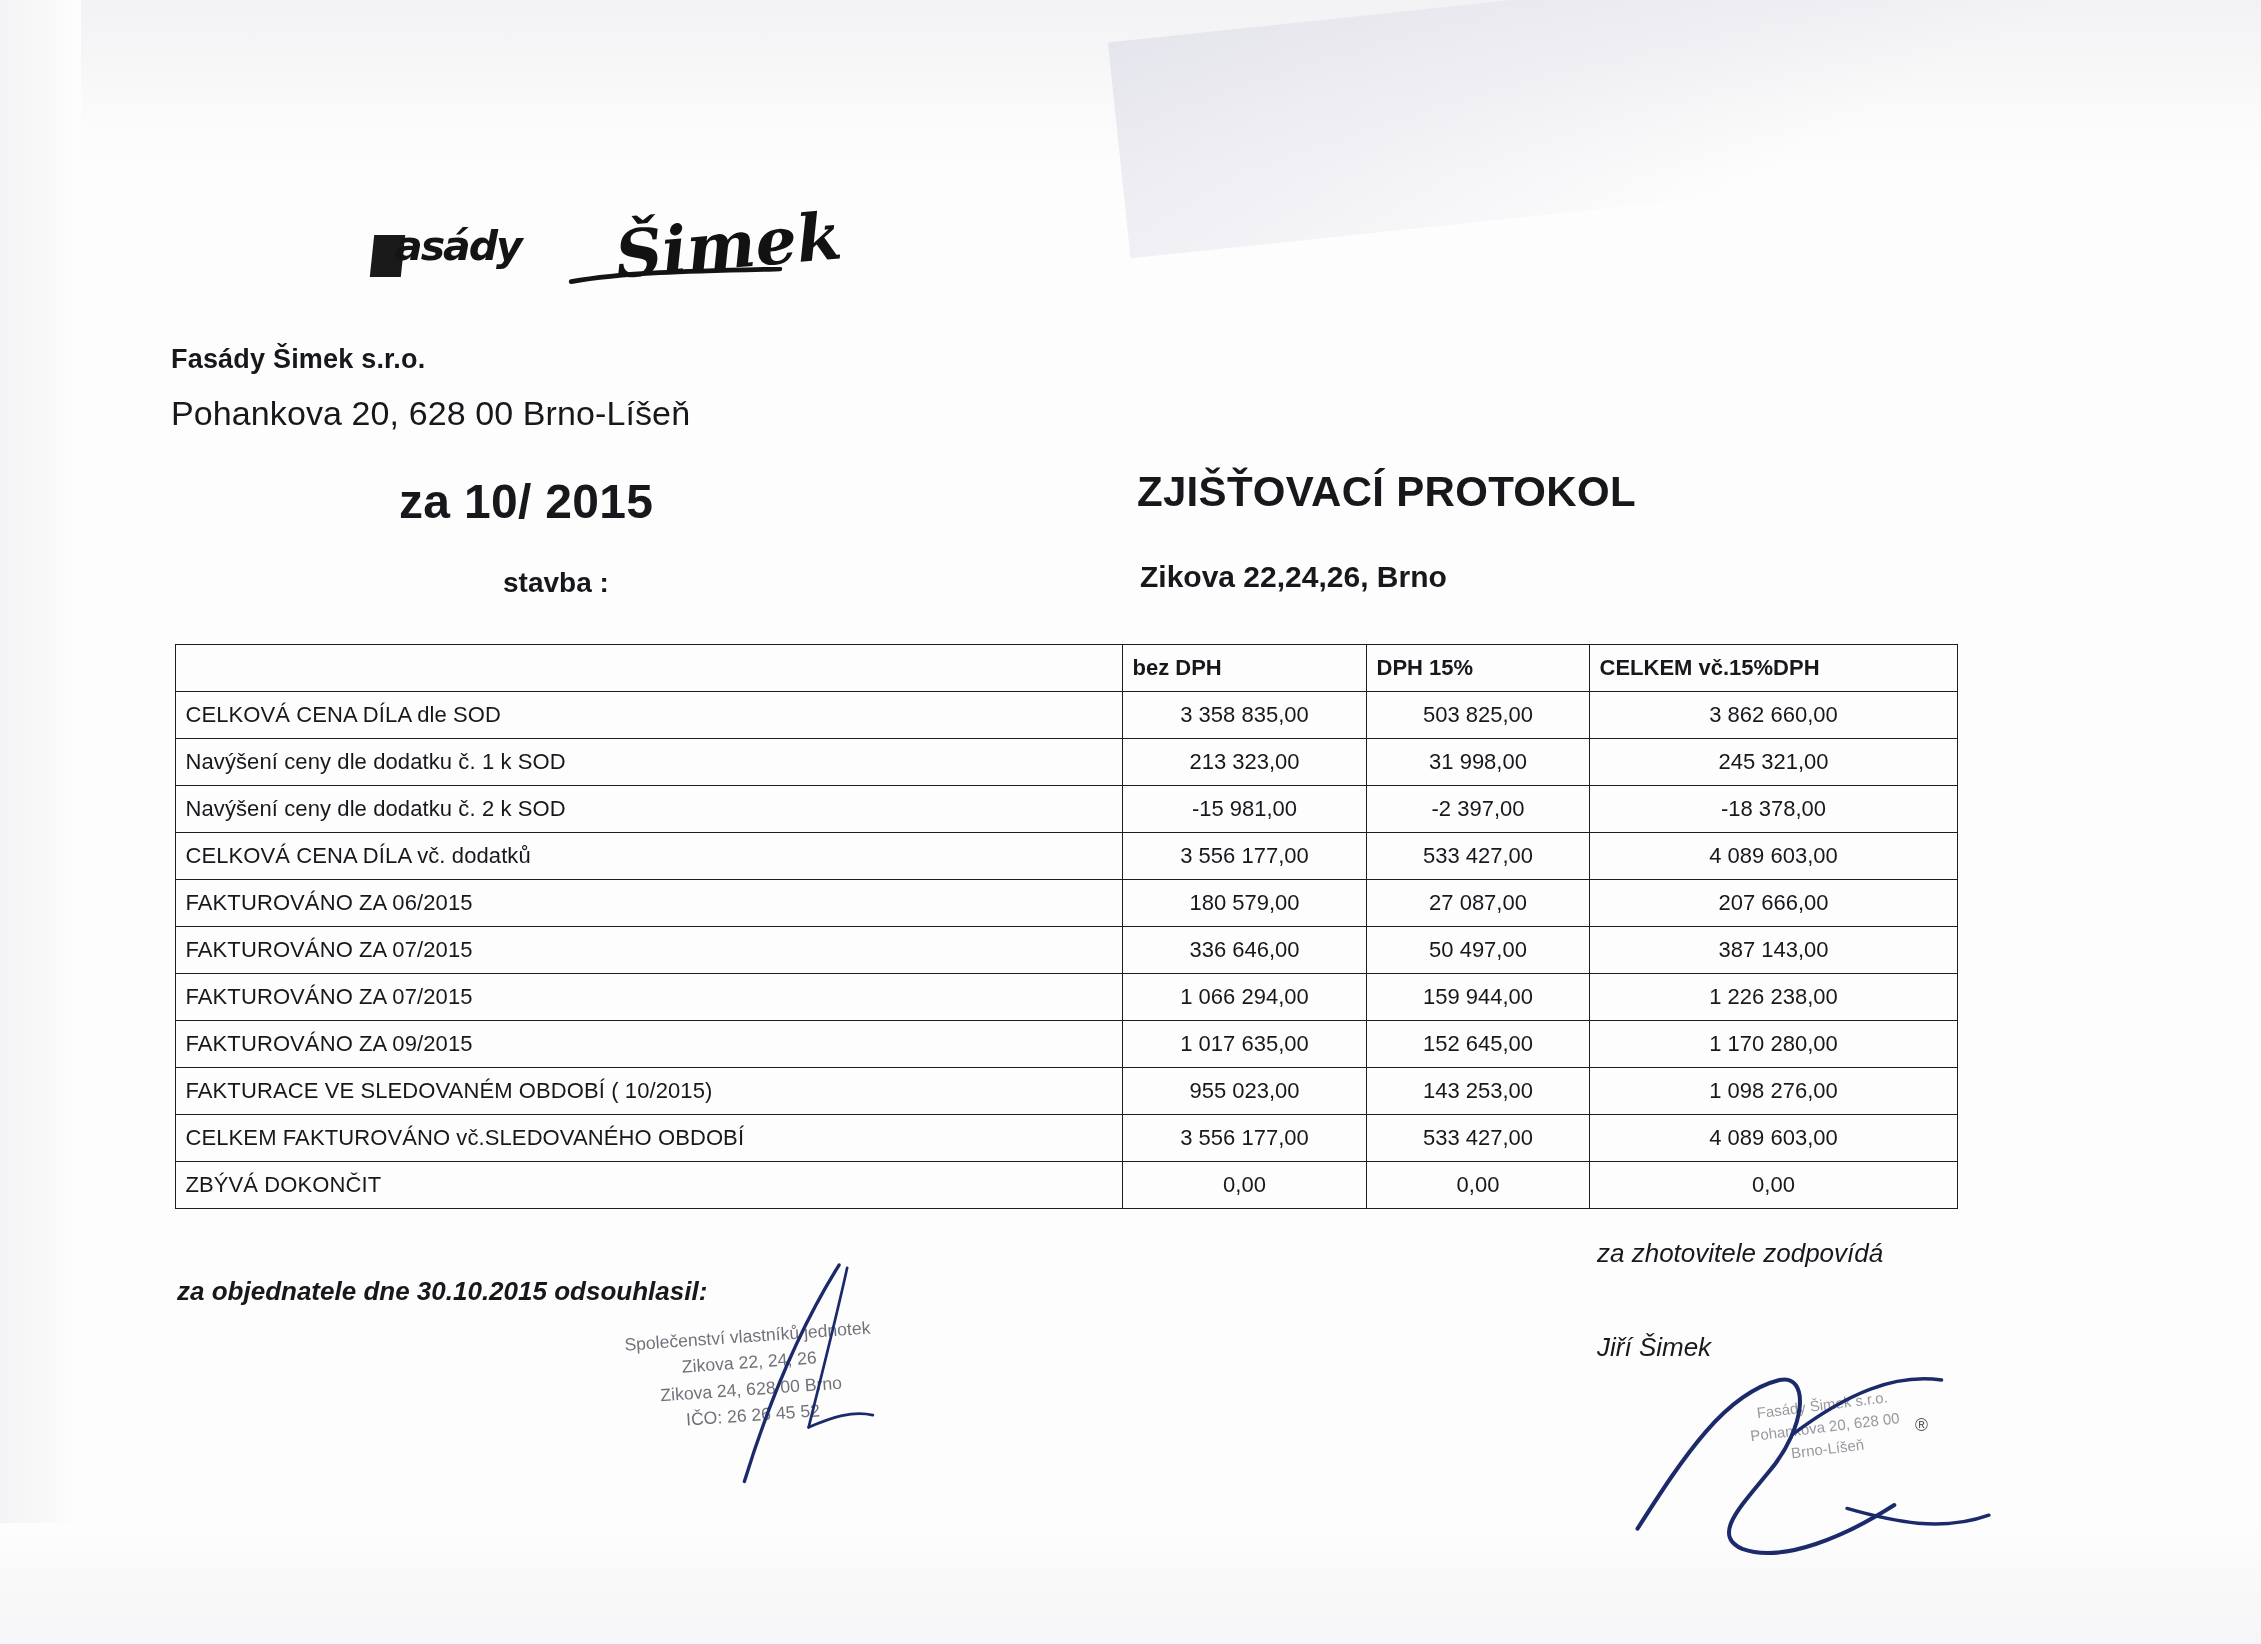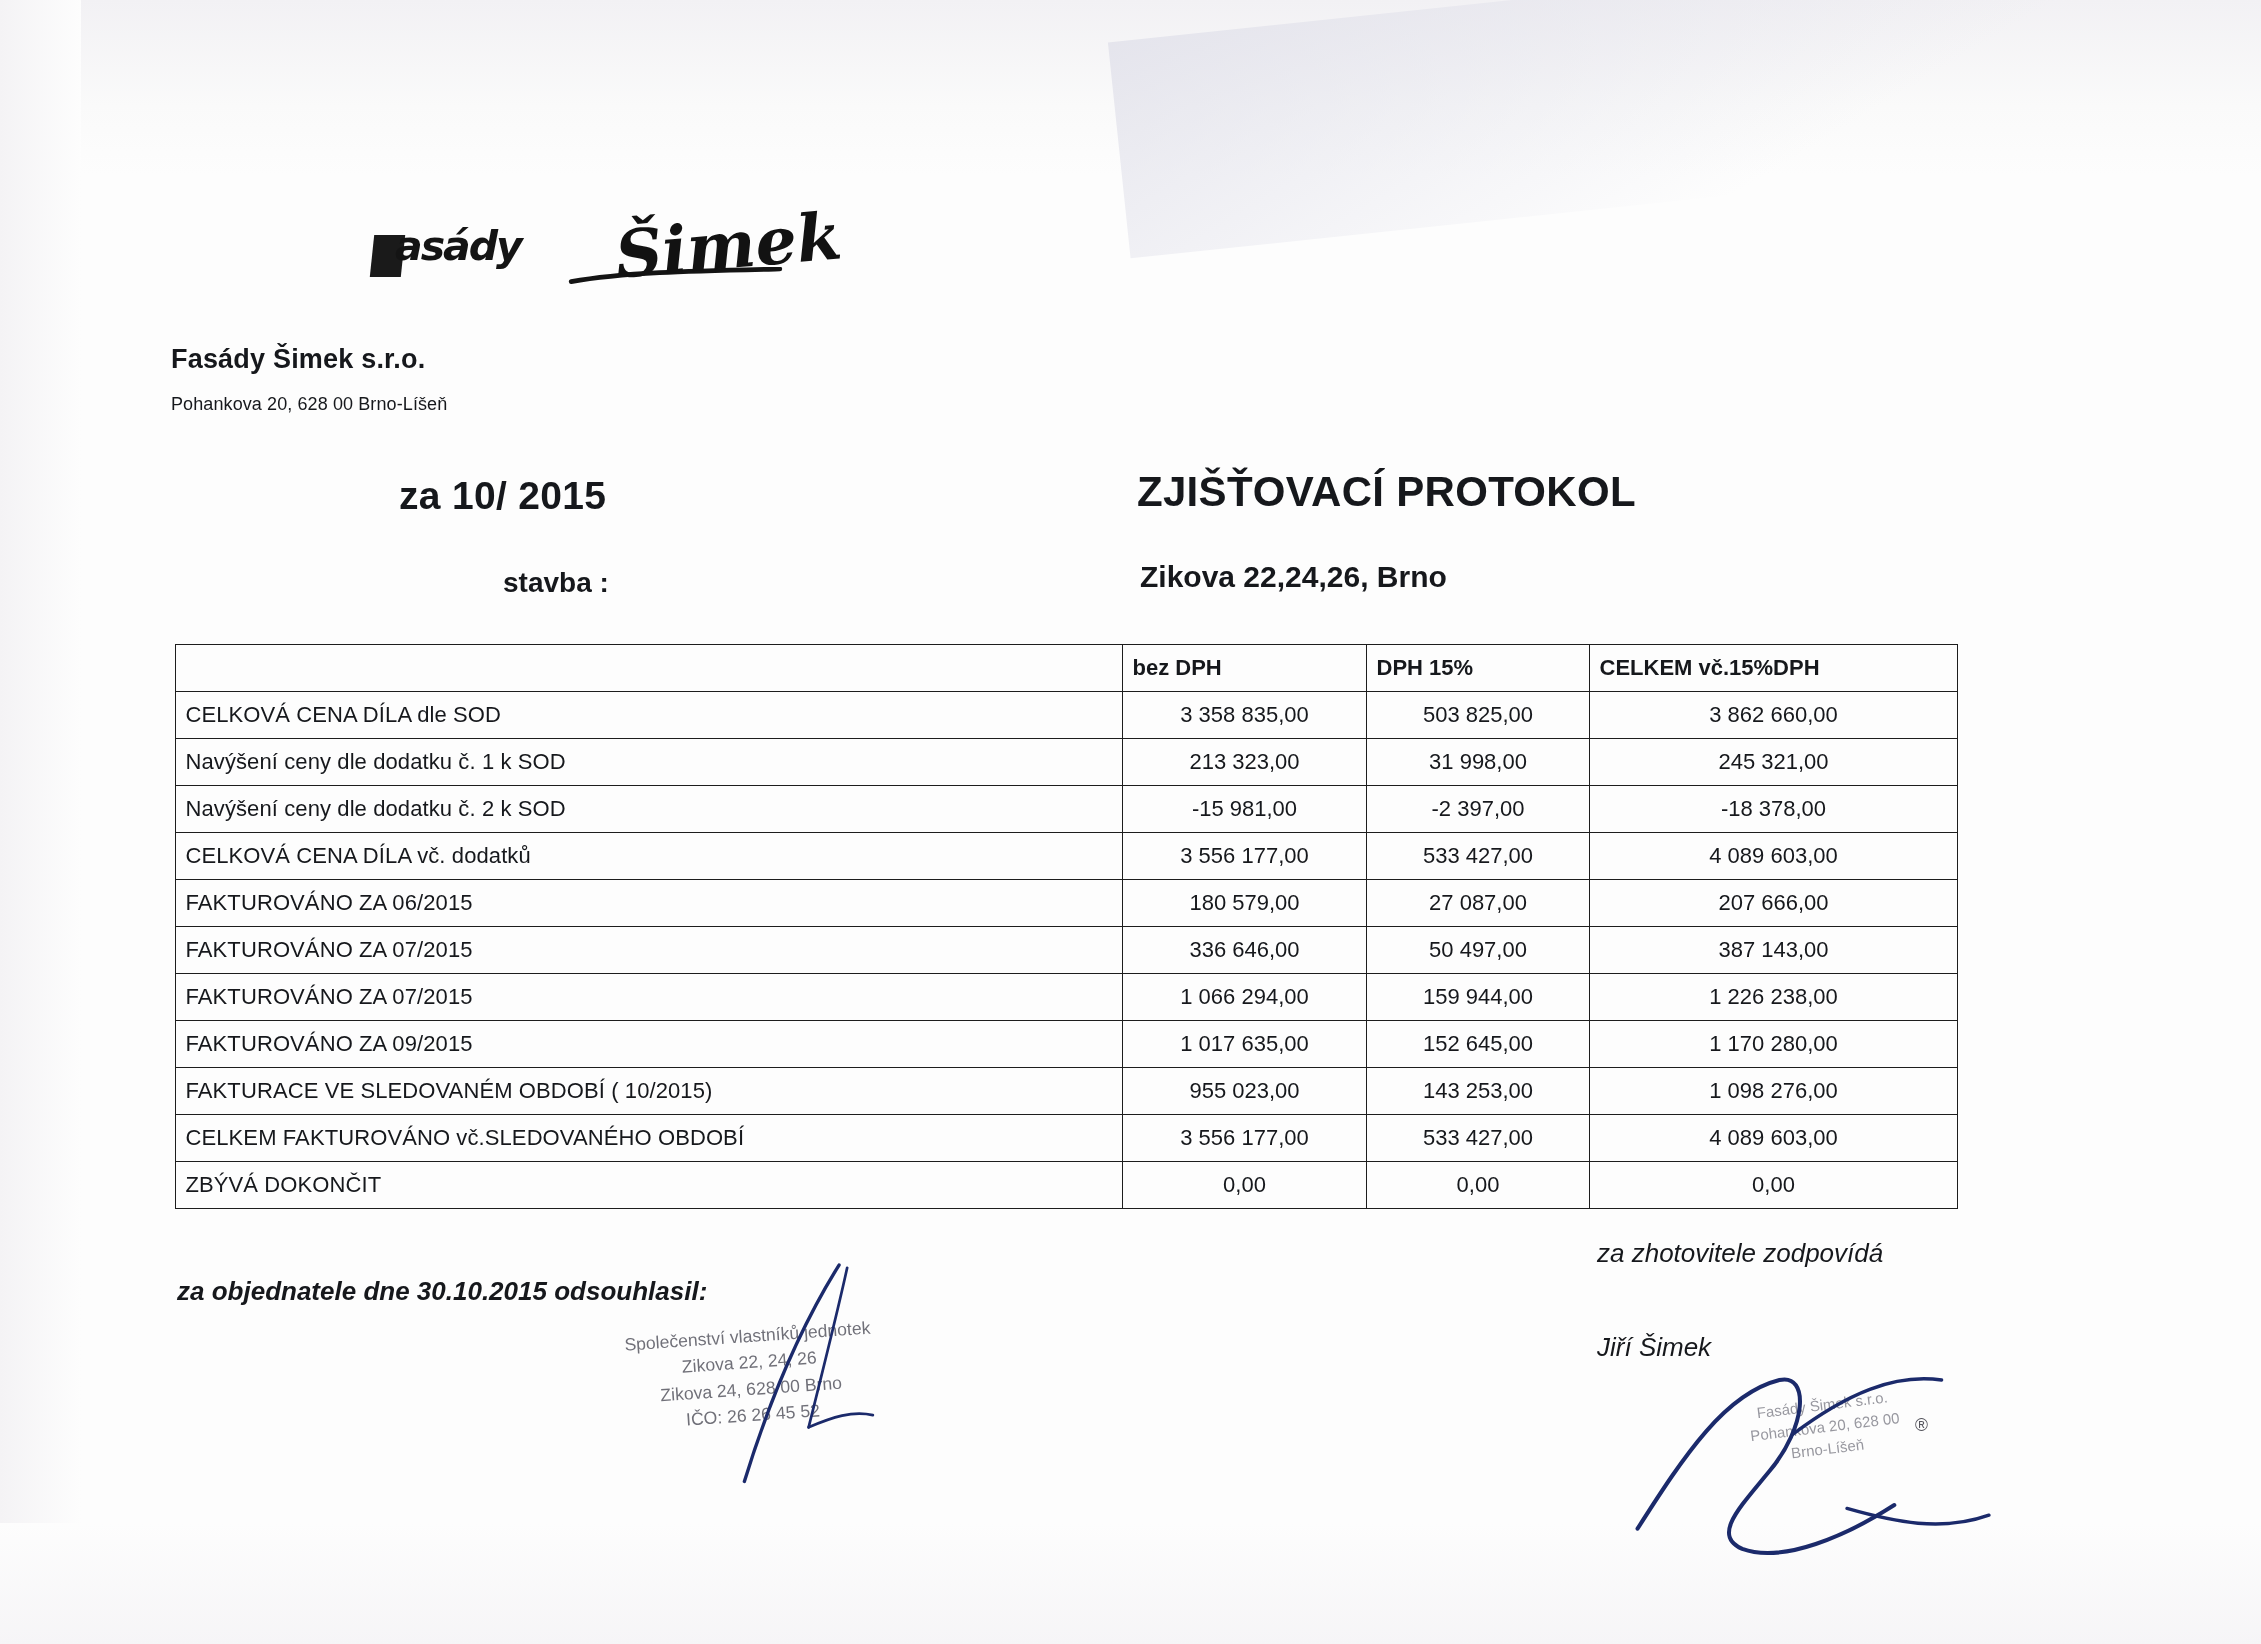--- a/index.html
+++ b/index.html
@@ -93,29 +93,29 @@
   .company-name {
     position: absolute;
     left: 171px; top: 344px;
     font-size: 27px;
     font-weight: bold;
     letter-spacing: 0.2px;
   }
   .company-address {
     position: absolute;
     left: 171px; top: 394px;
-    font-size: 18px;
+    font-size: 34px;
     letter-spacing: 0.1px;
   }
 
   
   .period {
     position: absolute;
     left: 399px; top: 474px;
-    font-size: 39px;
+    font-size: 48px;
     font-weight: bold;
     letter-spacing: 0.3px;
   }
   .stavba-label {
     position: absolute;
     left: 503px; top: 567px;
     font-size: 28px;
     font-weight: bold;
   }
   .doc-title {

